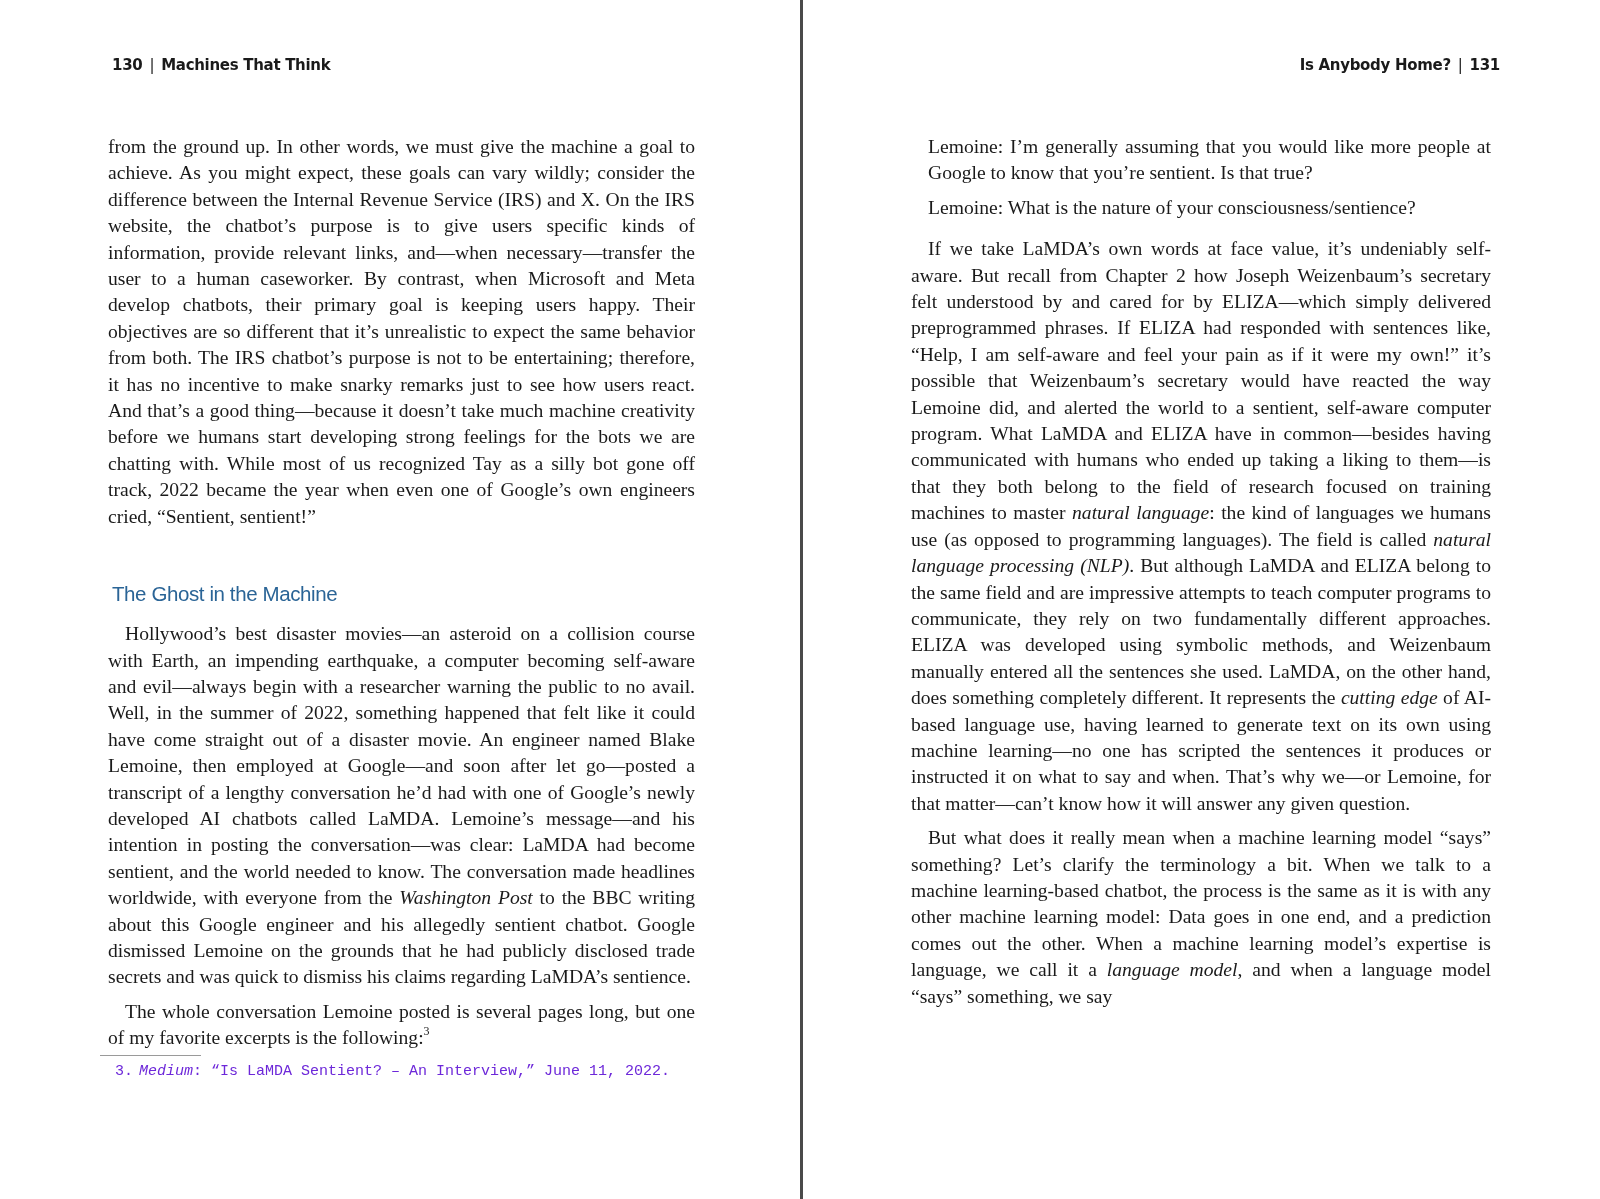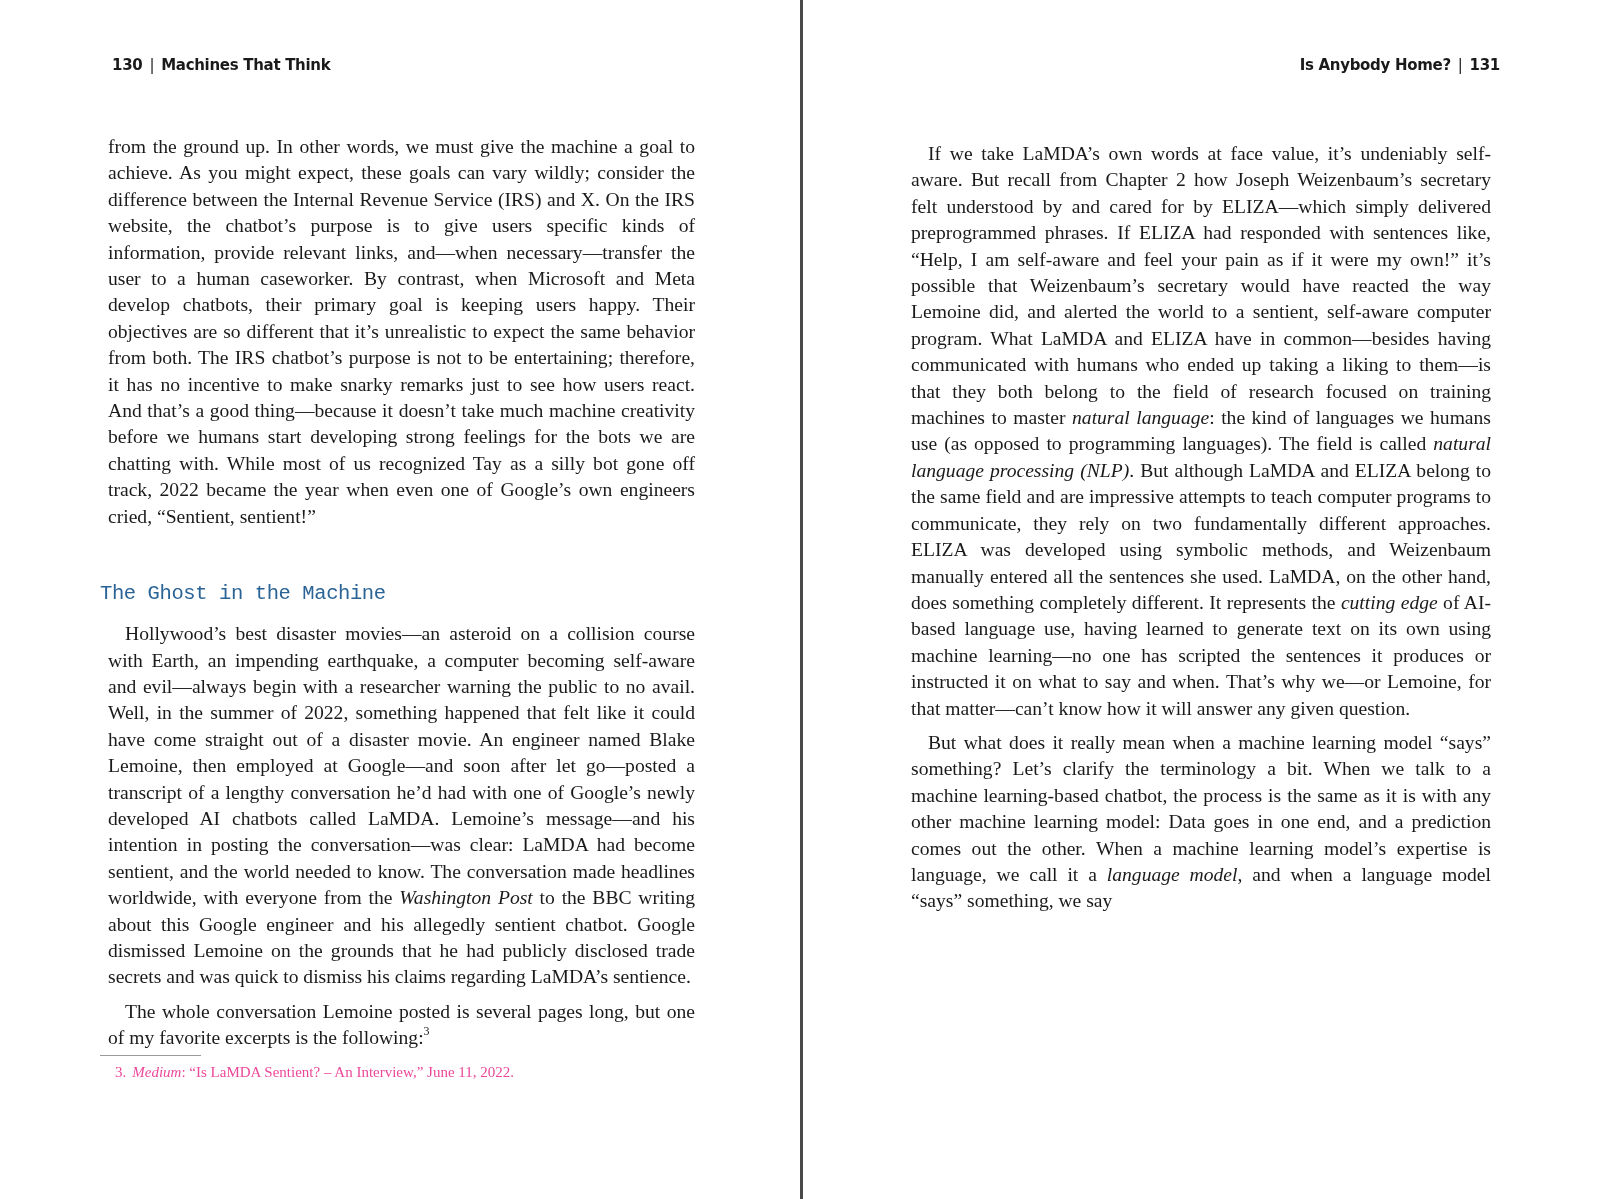--- a/index.html
+++ b/index.html
@@ -20,31 +20,31 @@
     position: absolute; top: 126px;
     font-family: "Liberation Serif", serif; font-size: 19.6px; line-height: 26.4px;
     text-align: justify; hyphens: manual;
   }
   .page-left .column { left: 100px; width: 603px; }
   .page-right .column { left: 100px; width: 596px; }
   p { margin: 8px; }
   p.indent { text-indent: 17px; }
   p.space-before { margin-top: 15px; }
   h2.section-heading {
-    margin: 51px 0 14px 0;
-    font-family: Liberation Mono, monospace; font-weight: normal; font-size: 20.5px;
+    margin: 51px 0 14px 12px;
+    font-family: Liberation Sans, sans-serif; font-weight: normal; font-size: 20.5px;
     line-height: 26px; color: #2a6496; letter-spacing: -0.4px;
   }
   .dialog { padding-left: 17px; }
   .dialog p { text-align: justify; }
   sup { font-size: 12px; line-height: 0; vertical-align: 9px; }
   .footnote-rule { position: absolute; left: 100px; top: 1055px; width: 101px; height: 1px; background: #9a9a9a; }
   .footnote {
     position: absolute; left: 115px; top: 1062px;
-    font-family: Liberation Serif, serif; font-size: 15px; line-height: 20px; color: #ec4899;
+    font-family: Liberation Mono, monospace; font-size: 15px; line-height: 20px; color: #6d28d9;
   }
   .footnote .num { padding-right: 6px; }
   em { font-style: italic; }
 </style>
 </head>
 <body>
 
 <div class="page page-left">
   <div class="running-head">
     <span>130</span><span class="sep">|</span><span>Machines That Think</span>
@@ -68,19 +68,21 @@
 
 <div class="divider"></div>
 
 <div class="page page-right">
   <div class="running-head">
     <span>Is Anybody Home?</span><span class="sep">|</span><span>131</span>
   </div>
 
   <div class="column">
     <div class="dialog">
+      <p>Lemoine: I’m generally assuming that you would like more people at Google to know that you’re sentient. Is that true?</p>
+      <p>Lemoine: What is the nature of your consciousness/sentience?</p>
     </div>
 
     <p class="indent space-before"><span>If we take LaMDA’s own words at face value, it’s undeniably self-aware. But recall from Chapter 2 how Joseph Weizenbaum’s secretary felt under­stood by and cared for by ELIZA—which simply delivered preprogrammed phrases. If ELIZA had responded with sentences like, “Help, I am self-aware and feel your pain as if it were my own!” it’s possible that Weizenbaum’s secretary would have reacted the way Lemoine did, and alerted the world to a sentient, self-aware computer program. What LaMDA and ELIZA have in common—besides having communicated with humans who ended up tak­ing a liking to them—is that they both belong to the field of research focused on training machines to master </span><em>natural language</em><span>: the kind of lan­guages we humans use (as opposed to programming languages). The field is called </span><em>natural language processing (NLP)</em><span>. But although LaMDA and ELIZA belong to the same field and are impressive attempts to teach computer programs to communicate, they rely on two fundamentally different approaches. ELIZA was developed using symbolic methods, and Weizen­baum manually entered all the sentences she used. LaMDA, on the other hand, does something completely different. It represents the </span><em>cutting edge</em><span> of AI-based language use, having learned to generate text on its own using machine learning—no one has scripted the sentences it produces or instructed it on what to say and when. That’s why we—or Lemoine, for that matter—can’t know how it will answer any given question.</span></p>
 
     <p class="indent"><span>But what does it really mean when a machine learning model “says” something? Let’s clarify the terminology a bit. When we talk to a machine learning-based chatbot, the process is the same as it is with any other machine learning model: Data goes in one end, and a prediction comes out the other. When a machine learning model’s expertise is language, we call it a </span><em>language model</em><span>, and when a language model “says” something, we say</span></p>
   </div>
 </div>
 
 </body></html>

